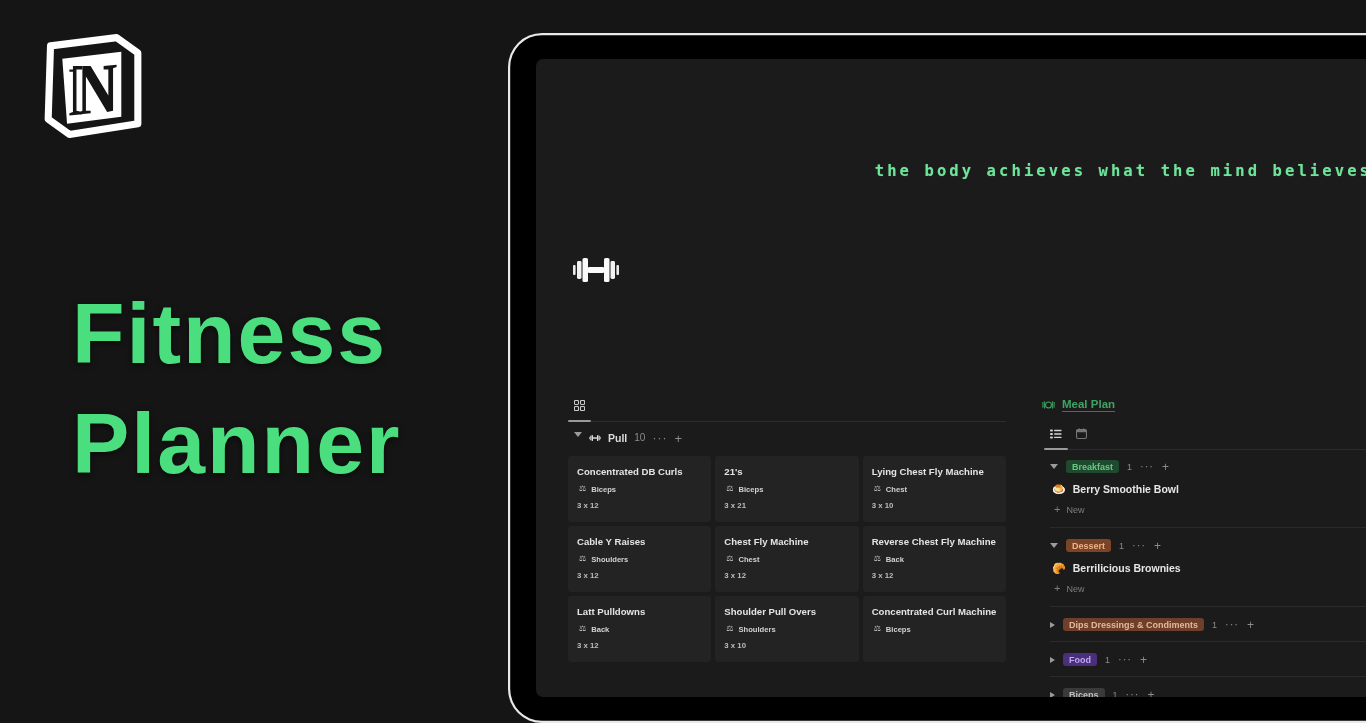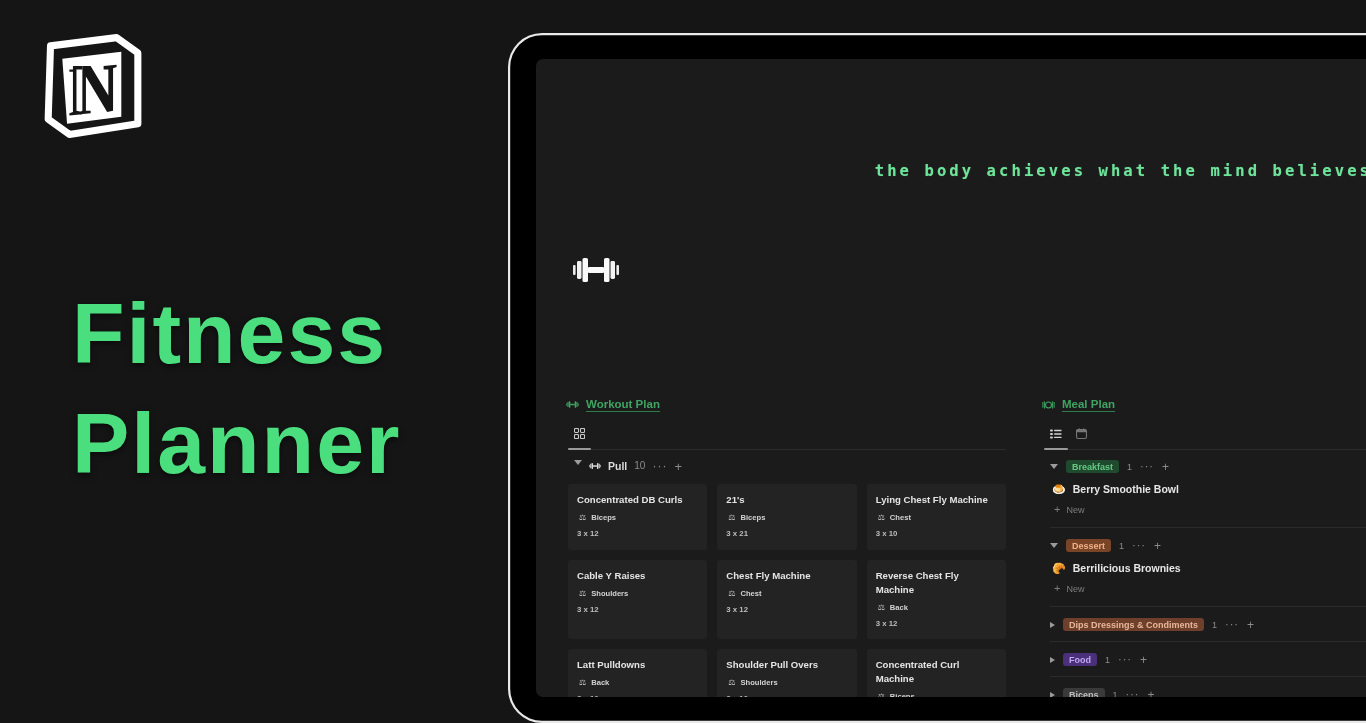--- a/index.html
+++ b/index.html
@@ -101,21 +101,21 @@
     font-size: 10.5px;
   }
   .tri { width: 0; height: 0; border-left: 5px solid #9b9b9b; border-top: 3.5px solid transparent; border-bottom: 3.5px solid transparent; }
   .tri.down { border-left: 4px solid transparent; border-right: 4px solid transparent; border-top: 5px solid #9b9b9b; border-bottom: none; }
   .grp-name { color: #dcdcdc; font-weight: 700; font-size: 10.5px; }
   .grp-count { color: #8b8b8b; font-size: 10px; }
   .grp-dots { color: #8b8b8b; font-size: 12px; letter-spacing: 1px; line-height: 1; }
   .grp-plus { color: #8b8b8b; font-size: 13px; line-height: 1; }
 
   
-  .cards { display: grid; grid-template-columns: repeat(3, 1fr); gap: 10px; padding-left: 2px; }
+  .cards { display: grid; grid-template-columns: repeat(3, 1fr); gap: 4px; padding-left: 2px; }
   .card {
     background: #232323;
     border-radius: 3px;
     padding: 9px 9px 11px 9px;
     min-height: 66px;
   }
   .card-title {
     color: #e4e4e4; font-size: 9.6px; font-weight: 700;
     line-height: 1.45; margin-bottom: 6px;
   }
@@ -181,34 +181,20 @@
             <rect x="32" y="4" width="5.5" height="24" rx="1.6" fill="#fafafa"></rect>
             <rect x="38.5" y="7" width="4.5" height="18" rx="1.4" fill="#f2f2f2"></rect>
             <rect x="44.4" y="11" width="2.6" height="10" rx="1" fill="#e9e9e9"></rect>
           </svg>
         </div>
 
 
         <div class="cols">
 
           <div class="col-workout">
-            <div class="db-link">
-              <span class="dbicon">
-                <svg width="13" height="9" viewBox="0 0 48 32" xmlns="http://www.w3.org/2000/svg">
-                  <rect x="1" y="11" width="2.6" height="10" rx="1" fill="#3fa463"></rect>
-                  <rect x="5" y="7" width="4.5" height="18" rx="1.4" fill="#3fa463"></rect>
-                  <rect x="10.5" y="4" width="5.5" height="24" rx="1.6" fill="#3fa463"></rect>
-                  <rect x="16" y="13" width="16" height="6" rx="1" fill="#3fa463"></rect>
-                  <rect x="32" y="4" width="5.5" height="24" rx="1.6" fill="#3fa463"></rect>
-                  <rect x="38.5" y="7" width="4.5" height="18" rx="1.4" fill="#3fa463"></rect>
-                  <rect x="44.4" y="11" width="2.6" height="10" rx="1" fill="#3fa463"></rect>
-                </svg>
-              </span>
-              <span class="db-label">Workout Plan</span>
-            </div>
 
             <div class="view-tabs">
               <div class="view-tab active">
                 <svg width="11" height="11" viewBox="0 0 12 12" xmlns="http://www.w3.org/2000/svg">
                   <rect x="0.5" y="0.5" width="4.4" height="4.4" rx="1" fill="none" stroke="#c9c9c9" stroke-width="1.2"></rect>
                   <rect x="7.1" y="0.5" width="4.4" height="4.4" rx="1" fill="none" stroke="#c9c9c9" stroke-width="1.2"></rect>
                   <rect x="0.5" y="7.1" width="4.4" height="4.4" rx="1" fill="none" stroke="#c9c9c9" stroke-width="1.2"></rect>
                   <rect x="7.1" y="7.1" width="4.4" height="4.4" rx="1" fill="none" stroke="#c9c9c9" stroke-width="1.2"></rect>
                 </svg>
               </div>

